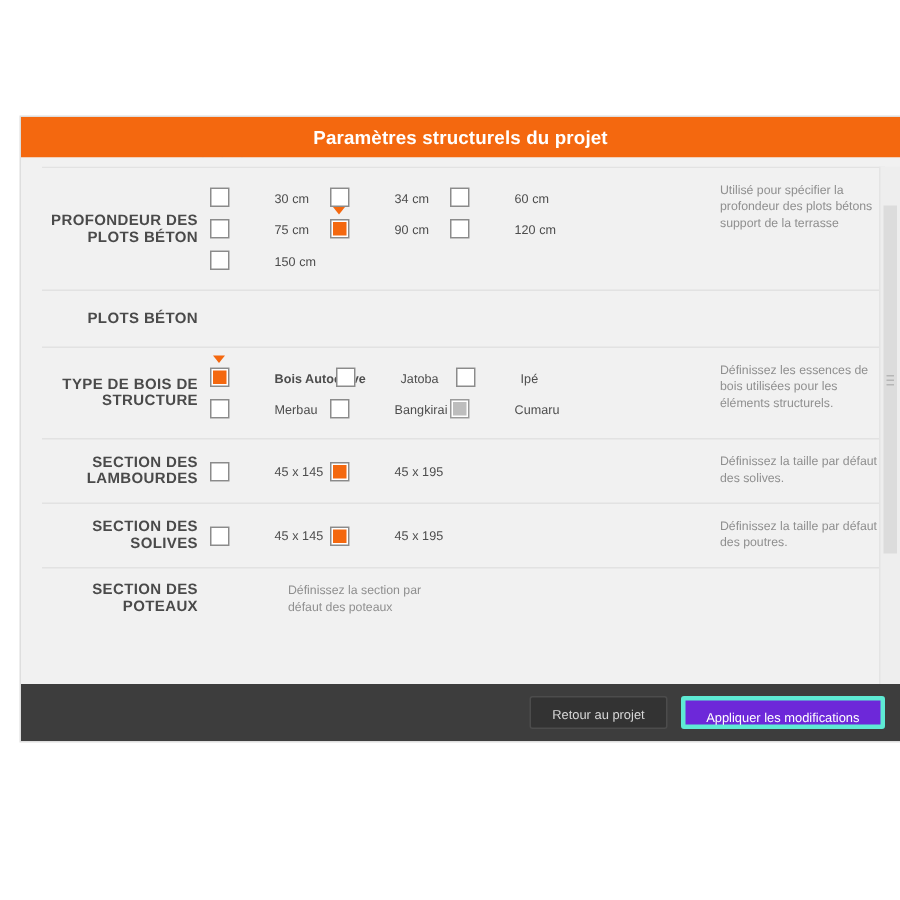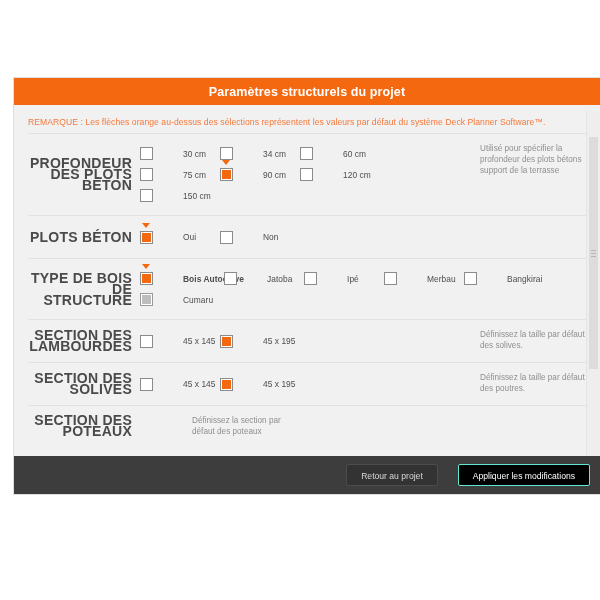--- a/index.html
+++ b/index.html
@@ -85,21 +85,21 @@
     padding: 9px 0 9px 0;
     min-height: 38px;
     box-sizing: border-box;
   }
   .row:last-child { border-bottom: none; }
 
   .row-label {
     width: 112px;
     flex: 0 0 112px;
     text-align: right;
-    font-size: 14px;
+    font-size: 10px;
     font-weight: bold;
     color: #4a4a4a;
     text-transform: uppercase;
     line-height: 11px;
     letter-spacing: .25px;
     padding-right: 8px;
     box-sizing: border-box;
     align-self: center;
   }
 
@@ -216,46 +216,45 @@
     height: 22px;
     line-height: 22px;
     cursor: pointer;
     white-space: nowrap;
     box-sizing: border-box;
   }
   .btn-secondary {
     background: #333333;
     color: #d8d8d8;
     border: 1px solid #4c4c4c;
-    margin-right: 20px;
+    margin-right: 9px;
   }
   .btn-primary {
-    background: #000000;
+    background: #6d28d9;
     color: #ffffff;
-    border: 1px solid #5eead4;
+    border: 3px solid #5eead4;
   }
 </style>
 </head>
 <body>
 
 <div id="app">
 
   <div class="dialog">
 
     <div class="dialog-header">
       <span>Paramètres structurels du projet</span>
     </div>
 
     <div class="clipped-strip">
       <span class="ghost">. . .</span>
     </div>
 
     <div class="scroll-area">
 
-      <div class="note">REMARQUE : Les flèches orange au-dessus des sélections représentent les valeurs par défaut du système Deck Planner Software™.</div>
 
       <div class="rows">
           <div class="row">
             <div class="row-label">PROFONDEUR DES PLOTS BÉTON</div>
             <div class="row-options">
               <div class="opt">
                 <div class="box"></div>
                 <span class="opt-label">30 cm</span>
               </div>
               <div class="opt">
@@ -283,33 +282,20 @@
               </div>
               <div class="opt">
                 <div class="box"></div>
                 <span class="opt-label">150 cm</span>
               </div>
             </div>
             <div class="row-desc">Utilisé pour spécifier la profondeur des plots bétons support de la terrasse</div>
           </div>
           <div class="row">
             <div class="row-label">PLOTS BÉTON</div>
-            <div class="row-options">
-              <div class="opt">
-                <div class="arrow"></div>
-                <div class="box checked">
-                  <div class="fill"></div>
-                </div>
-                <span class="opt-label">Oui</span>
-              </div>
-              <div class="opt">
-                <div class="box"></div>
-                <span class="opt-label">Non</span>
-              </div>
-            </div>
           </div>
           <div class="row">
             <div class="row-label">TYPE DE BOIS DE STRUCTURE</div>
             <div class="row-options">
               <div class="opt wide">
                 <div class="arrow"></div>
                 <div class="box checked">
                   <div class="fill"></div>
                 </div>
                 <span class="opt-label">Bois Autoclave</span>
@@ -330,20 +316,21 @@
                 <div class="box"></div>
                 <span class="opt-label">Bangkirai</span>
               </div>
               <div class="opt">
                 <div class="box disabled">
                   <div class="fill"></div>
                 </div>
                 <span class="opt-label">Cumaru</span>
               </div>
             </div>
+            <div class="row-desc">Définissez les essences de bois utilisées pour les éléments structurels.</div>
           </div>
           <div class="row">
             <div class="row-label">SECTION DES LAMBOURDES</div>
             <div class="row-options">
               <div class="opt">
                 <div class="box"></div>
                 <span class="opt-label">45 x 145</span>
               </div>
               <div class="opt">
                 <div class="box checked">

